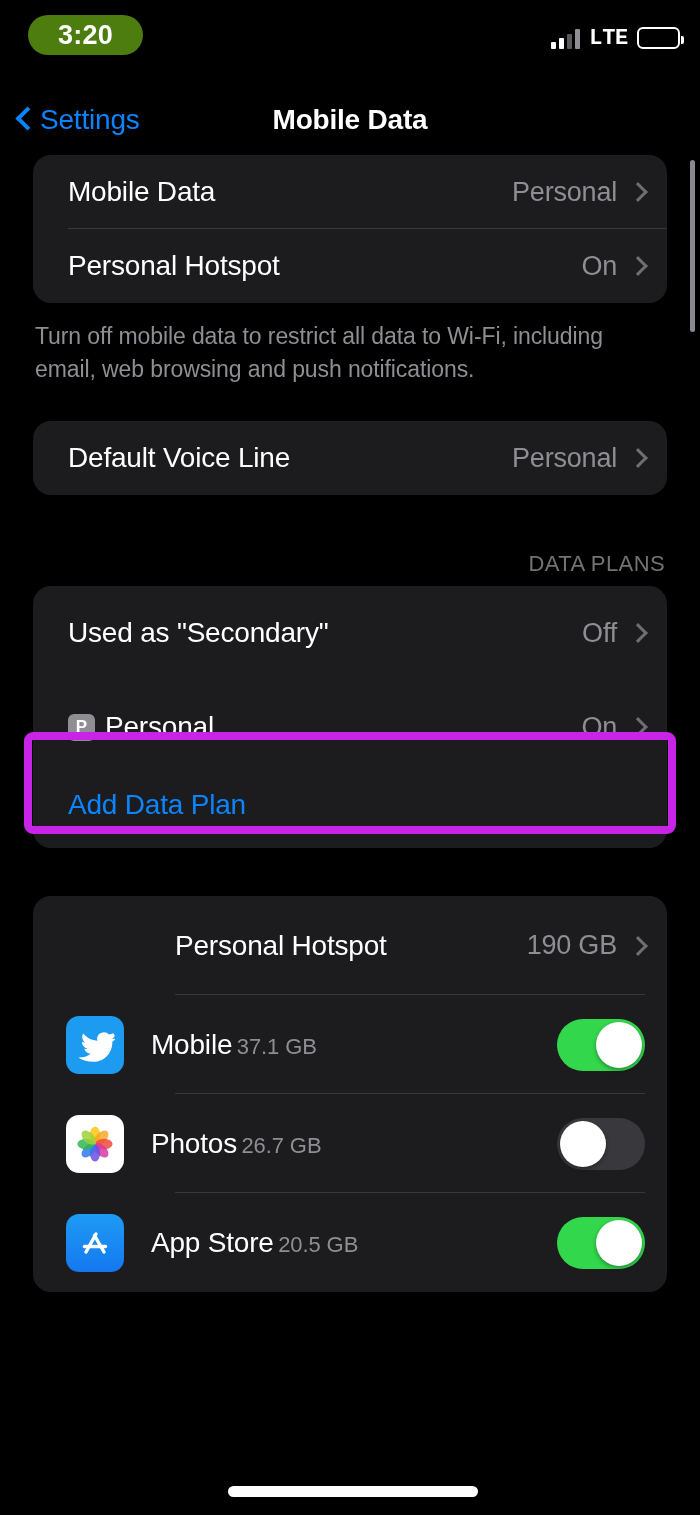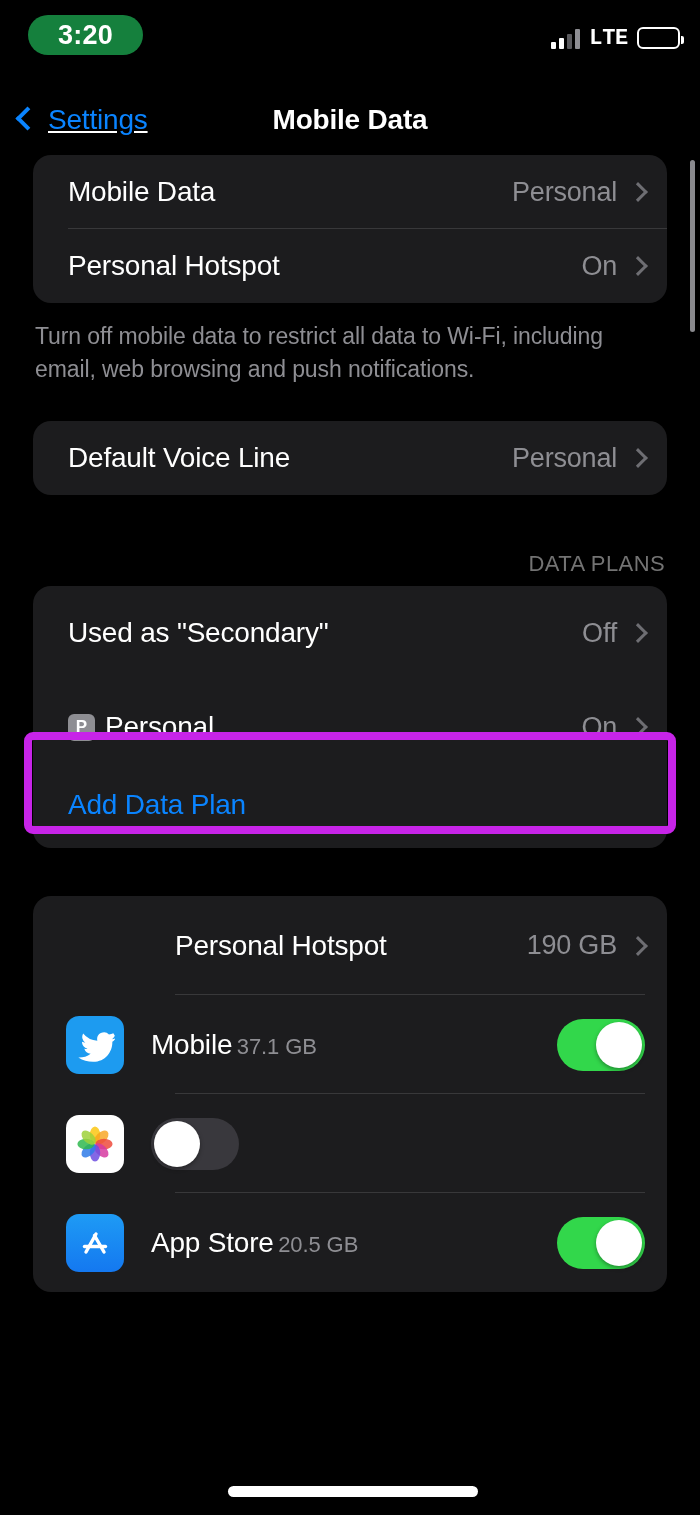--- a/index.html
+++ b/index.html
@@ -20,21 +20,21 @@
   
   .status-bar {
     position: absolute;
     top: 0; left: 0;
     width: 700px; height: 78px;
   }
   .time-pill {
     position: absolute;
     left: 28px; top: 15px;
     width: 115px; height: 40px;
-    background: #15803d;
+    background: #4d7c0f;
     border-radius: 20px;
     display: flex; align-items: center; justify-content: center;
     font-size: 27px;
     font-weight: bold;
     color: #ffffff;
     letter-spacing: 0.2px;
   }
   .status-right {
     position: absolute;
     right: 20px; top: 27px;
@@ -75,23 +75,22 @@
   
   .nav-bar {
     position: absolute;
     top: 92px; left: 0;
     width: 700px; height: 56px;
   }
   .nav-back {
     position: absolute;
     left: 16px; top: 0;
     height: 56px;
-    display: flex; align-items: center; gap: 15px;
+    display: flex; align-items: center; gap: 7px;
     cursor: pointer;
-    text-decoration: underline;
   }
   .chev-back {
     width: 17px; height: 30px;
     position: relative;
   }
   .chev-back::before {
     content: "";
     position: absolute;
     left: 3px; top: 5px;
     width: 13px; height: 13px;
@@ -463,20 +462,24 @@
             <ellipse cx="0" cy="-9" rx="5.2" ry="8.6" fill="#f7a31b" opacity=".8" transform="rotate(45)"></ellipse>
             <ellipse cx="0" cy="-9" rx="5.2" ry="8.6" fill="#ef4b3c" opacity=".85" transform="rotate(90)"></ellipse>
             <ellipse cx="0" cy="-9" rx="5.2" ry="8.6" fill="#d63aa0" opacity=".85" transform="rotate(135)"></ellipse>
             <ellipse cx="0" cy="-9" rx="5.2" ry="8.6" fill="#6d4ee0" opacity=".85" transform="rotate(180)"></ellipse>
             <ellipse cx="0" cy="-9" rx="5.2" ry="8.6" fill="#2f7be8" opacity=".85" transform="rotate(225)"></ellipse>
             <ellipse cx="0" cy="-9" rx="5.2" ry="8.6" fill="#2fb84f" opacity=".85" transform="rotate(270)"></ellipse>
             <ellipse cx="0" cy="-9" rx="5.2" ry="8.6" fill="#9ed13a" opacity=".85" transform="rotate(315)"></ellipse>
           </g>
         </svg>
       </span>
+      <span class="app-text">
+        <span class="app-name">Photos</span>
+        <span class="app-usage">26.7 GB</span>
+      </span>
       <span class="toggle off">
           <span class="knob"></span>
         </span>
       <span class="divider"></span>
     </div>
 
 
 
     <div class="app-row">
       <span class="app-icon icon-appstore">

